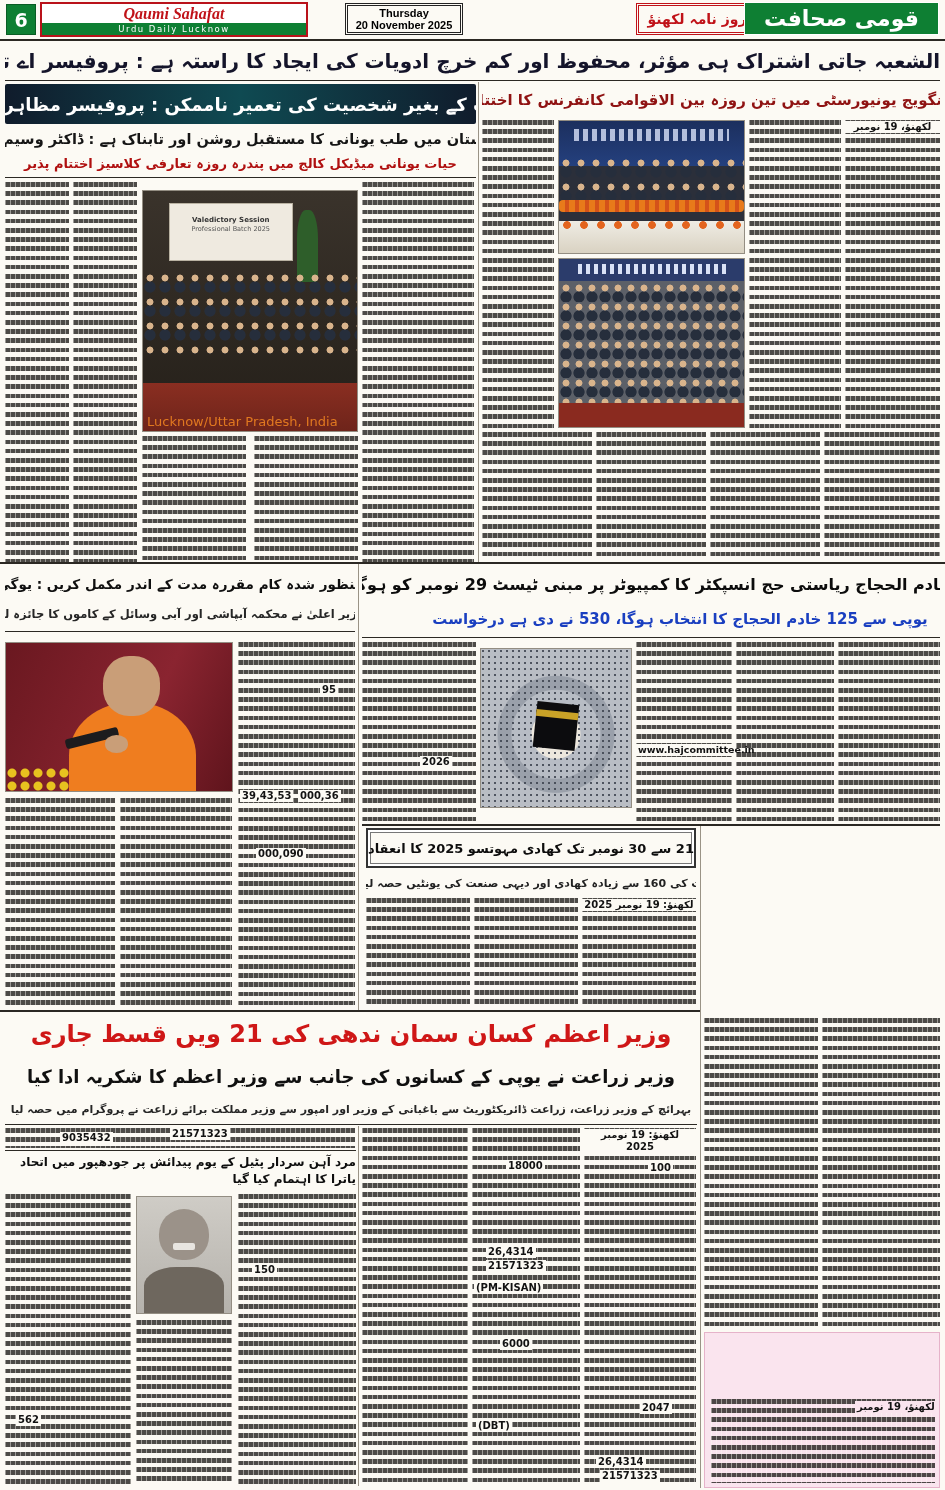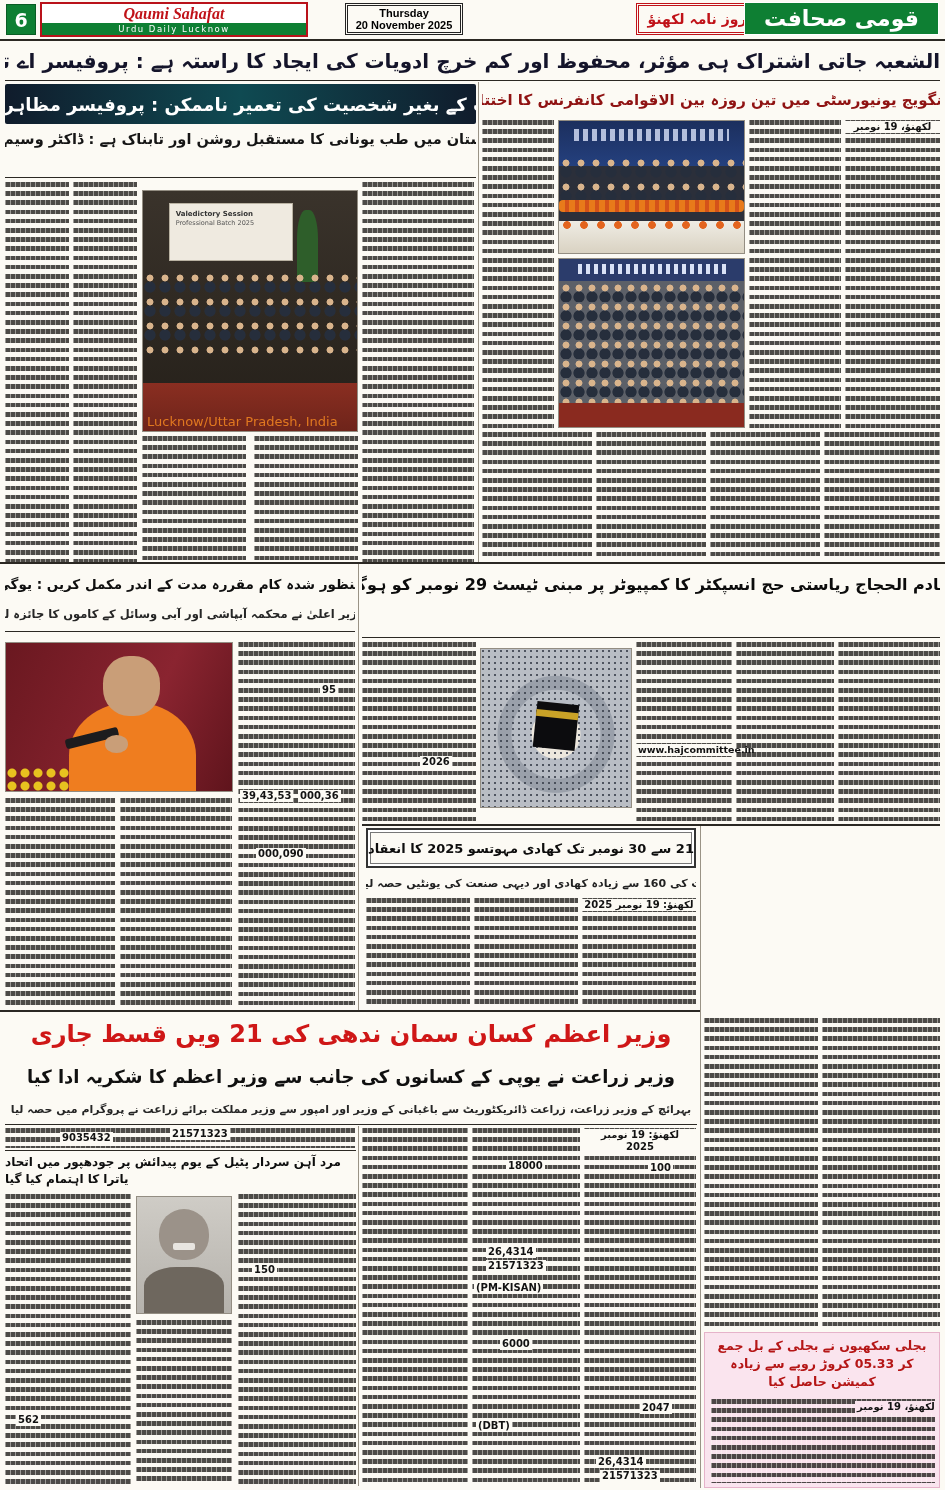--- a/index.html
+++ b/index.html
@@ -52,28 +52,29 @@
 
   <div class="abs ctr ur hl nw" style="left:744px;top:2px;width:195px;height:33px;background:#0e7f33;color:#fff;font-size:22px;box-shadow:inset 0 0 0 1px #fff">قومی صحافت</div>
 
   <div class="abs hr" style="left:0;top:39px;width:945px;height:2px"></div>
 
   <div class="abs ctr ur hl nw" style="left:5px;top:44px;width:935px;height:34px;font-size:20px;color:#14142a">بین الشعبہ جاتی اشتراک ہی مؤثر، محفوظ اور کم خرچ ادویات کی ایجاد کا راستہ ہے : پروفیسر اے تنیجا</div>
   <div class="abs hr" style="left:5px;top:80px;width:935px;height:1px"></div>
 
   <div class="abs ctr ur hl nw" style="left:5px;top:84px;width:471px;height:40px;color:#fff;font-size:18px;background:linear-gradient(90deg,#101c2c,#0f4a52 50%,#101c2c);border-radius:2px">محنت کے بغیر شخصیت کی تعمیر ناممکن : پروفیسر مظاہر عالم</div>
   <div class="abs ctr ur hl nw" style="left:5px;top:127px;width:471px;height:24px;font-size:14.5px;color:#151515">ہندوستان میں طب یونانی کا مستقبل روشن اور تابناک ہے : ڈاکٹر وسیم احمد</div>
+  <div class="abs ctr ur hl nw" style="left:5px;top:152px;width:471px;height:22px;font-size:13px;color:#b01010">حیات یونانی میڈیکل کالج میں پندرہ روزہ تعارفی کلاسیز اختتام پذیر</div>
   <div class="abs hr" style="left:5px;top:177px;width:471px;height:1px"></div>
 
   <div class="abs lines" style="left:362px;top:182px;width:112px;height:380px"></div>
   <div class="abs lines" style="left:5px;top:182px;width:64px;height:380px"></div>
   <div class="abs lines" style="left:73px;top:182px;width:64px;height:380px"></div>
 
   <div class="abs photo" style="left:142px;top:190px;width:216px;height:242px;background:linear-gradient(#3a332b,#241f19)">
-    <div style="left:12%;top:5%;width:58%;height:24%;background:#efeae0;border:1px solid #b9b2a2;padding:6px;">
+    <div style="left:12%;top:5%;width:58%;height:24%;background:#efeae0;border:1px solid #b9b2a2;padding:12px;text-align:center">
       <div style="position:static;font-size:7px;line-height:9px;color:#333;font-weight:700">Valedictory Session</div>
       <div style="position:static;font-size:6.5px;line-height:8px;color:#555">Professional Batch 2025</div>
     </div>
     <div style="left:72%;top:8%;width:10%;height:30%;background:#2e5e2a;border-radius:40% 40% 10% 10%"></div>
     <div class="crowd" style="left:0;top:34%;width:100%;height:34%"></div>
     <div style="left:0;bottom:0;width:100%;height:20%;background:linear-gradient(#8a2e21,#6e241a)"></div>
     <div style="left:4px;bottom:2px;font-size:13px;color:#e07820;direction:ltr">Lucknow/Uttar Pradesh, India</div>
   </div>
 
   <div class="abs lines" style="left:142px;top:436px;width:104px;height:126px"></div>
@@ -110,20 +111,21 @@
   <div class="abs lines" style="left:710px;top:432px;width:110px;height:128px"></div>
   <div class="abs lines" style="left:824px;top:432px;width:116px;height:128px"></div>
 
   <div class="abs hr" style="left:0;top:562px;width:945px;height:2px"></div>
 
   <div class="abs ctr ur hl nw" style="left:5px;top:568px;width:350px;height:32px;font-size:13.5px;color:#101010">منظور شدہ کام مقررہ مدت کے اندر مکمل کریں : یوگی</div>
   <div class="abs ctr ur hl nw" style="left:5px;top:602px;width:350px;height:24px;font-size:11.5px;color:#262626">وزیر اعلیٰ نے محکمہ آبپاشی اور آبی وسائل کے کاموں کا جائزہ لیا</div>
   <div class="abs hr" style="left:5px;top:631px;width:350px;height:1px"></div>
 
   <div class="abs ctr ur hl nw" style="left:362px;top:566px;width:578px;height:36px;font-size:16px;color:#0c0c0c">خادم الحجاج ریاستی حج انسپکٹر کا کمپیوٹر پر مبنی ٹیسٹ 29 نومبر کو ہوگا</div>
+  <div class="abs ctr ur hl nw" style="left:420px;top:604px;width:520px;height:30px;font-size:15px;color:#1a3fc0">یوپی سے 125 خادم الحجاج کا انتخاب ہوگا، 530 نے دی ہے درخواست</div>
   <div class="abs hr" style="left:362px;top:637px;width:578px;height:1px"></div>
 
   <div class="abs vr" style="left:358px;top:564px;height:446px"></div>
 
   <div class="abs photo" style="left:5px;top:642px;width:228px;height:150px;background:linear-gradient(115deg,#6a1820 0%,#8a2430 60%,#5f141c 100%)">
     <div style="right:16%;bottom:0;width:56%;height:60%;background:#ef7d1f;border-radius:50% 50% 0 0/60% 60% 0 0"></div>
     <div style="right:32%;top:9%;width:25%;height:40%;background:#c99e78;border-radius:46%"></div>
     <div style="left:26%;bottom:32%;width:24%;height:7%;background:#1c1c1e;border-radius:3px;transform:rotate(-14deg)"></div>
     <div style="left:44%;bottom:26%;width:10%;height:12%;background:#c99e78;border-radius:50%"></div>
     <div style="left:0;bottom:0;width:28%;height:16%;background-image:radial-gradient(circle at 6px 6px,#e8c21f 4px,transparent 5px);background-size:13px 13px"></div>
@@ -157,21 +159,20 @@
   <div class="abs lines" style="left:582px;top:898px;width:114px;height:110px"></div>
   <span class="chip ur" style="left:582px;top:899px;width:114px;text-align:center">لکھنؤ: 19 نومبر 2025</span>
 
   <div class="abs vr" style="left:700px;top:826px;height:662px"></div>
 
 
   <div class="abs lines" style="left:704px;top:1018px;width:114px;height:310px"></div>
   <div class="abs lines" style="left:822px;top:1018px;width:118px;height:310px"></div>
 
   <div class="abs pinkbox" style="left:704px;top:1332px;width:236px;height:156px">
-    <div class="ur hl" style="padding:4px 6px;font-size:12.5px;line-height:18px;color:#b51616;text-align:center">بجلی سکھیوں نے بجلی کے بل جمع کر 05.33 کروڑ روپے سے زیادہ کمیشن حاصل کیا</div>
     <div class="lines" style="position:absolute;left:6px;top:66px;width:224px;height:84px"></div>
     <span class="chip pink ur" style="left:150px;top:68px">لکھنؤ، 19 نومبر</span>
   </div>
 
   <div class="abs hr" style="left:0;top:1010px;width:700px;height:2px"></div>
   <div class="abs ctr ur hl nw" style="left:5px;top:1014px;width:692px;height:40px;font-size:24px;color:#cf1717">وزیر اعظم کسان سمان ندھی کی 21 ویں قسط جاری</div>
   <div class="abs ctr ur hl nw" style="left:5px;top:1056px;width:692px;height:40px;font-size:18px;color:#101010">وزیر زراعت نے یوپی کے کسانوں کی جانب سے وزیر اعظم کا شکریہ ادا کیا</div>
   <div class="abs ctr ur hl nw" style="left:5px;top:1098px;width:692px;height:22px;font-size:11px;color:#262626">بہرائچ کے وزیر زراعت، زراعت ڈائریکٹوریٹ سے باغبانی کے وزیر اور امپور سے وزیر مملکت برائے زراعت نے پروگرام میں حصہ لیا</div>
   <div class="abs hr" style="left:5px;top:1124px;width:692px;height:1px"></div>
   <div class="abs vr" style="left:358px;top:1126px;height:360px"></div>
@@ -189,21 +190,21 @@
   <span class="chip" style="left:640px;top:1402px">2047</span>
   <span class="chip" style="left:476px;top:1420px">(DBT)</span>
   <span class="chip" style="left:596px;top:1456px">26,4314</span>
   <span class="chip" style="left:600px;top:1470px">21571323</span>
 
   <div class="abs lines" style="left:5px;top:1128px;width:350px;height:20px"></div>
   <span class="chip" style="left:60px;top:1132px">9035432</span>
   <span class="chip" style="left:170px;top:1128px">21571323</span>
   <div class="abs hr" style="left:5px;top:1150px;width:351px;height:1px"></div>
 
-  <div class="abs ur hl" style="left:5px;top:1154px;width:351px;height:36px;font-size:12px;line-height:17px;text-align:left;color:#0e0e0e;overflow:hidden">مرد آہن سردار پٹیل کے یوم پیدائش پر جودھپور میں اتحاد یاترا کا اہتمام کیا گیا</div>
+  <div class="abs ur hl" style="left:5px;top:1154px;width:351px;height:36px;font-size:12px;line-height:17px;text-align:right;color:#0e0e0e;overflow:hidden">مرد آہن سردار پٹیل کے یوم پیدائش پر جودھپور میں اتحاد یاترا کا اہتمام کیا گیا</div>
 
   <div class="abs photo" style="left:136px;top:1196px;width:96px;height:118px;background:linear-gradient(#cfccc6,#b5b2ac)">
     <div style="left:23%;top:10%;width:54%;height:44%;background:#9b9289;border-radius:50% 50% 46% 46%"></div>
     <div style="left:38%;top:40%;width:24%;height:6%;background:#e8e5e0;border-radius:2px"></div>
     <div style="left:7%;bottom:0;width:86%;height:40%;background:#6e675e;border-radius:40% 40% 0 0"></div>
   </div>
   <div class="abs lines" style="left:5px;top:1194px;width:126px;height:292px"></div>
   <div class="abs lines" style="left:238px;top:1194px;width:118px;height:292px"></div>
   <div class="abs lines" style="left:136px;top:1320px;width:96px;height:166px"></div>
   <span class="chip" style="left:252px;top:1264px">150</span>

